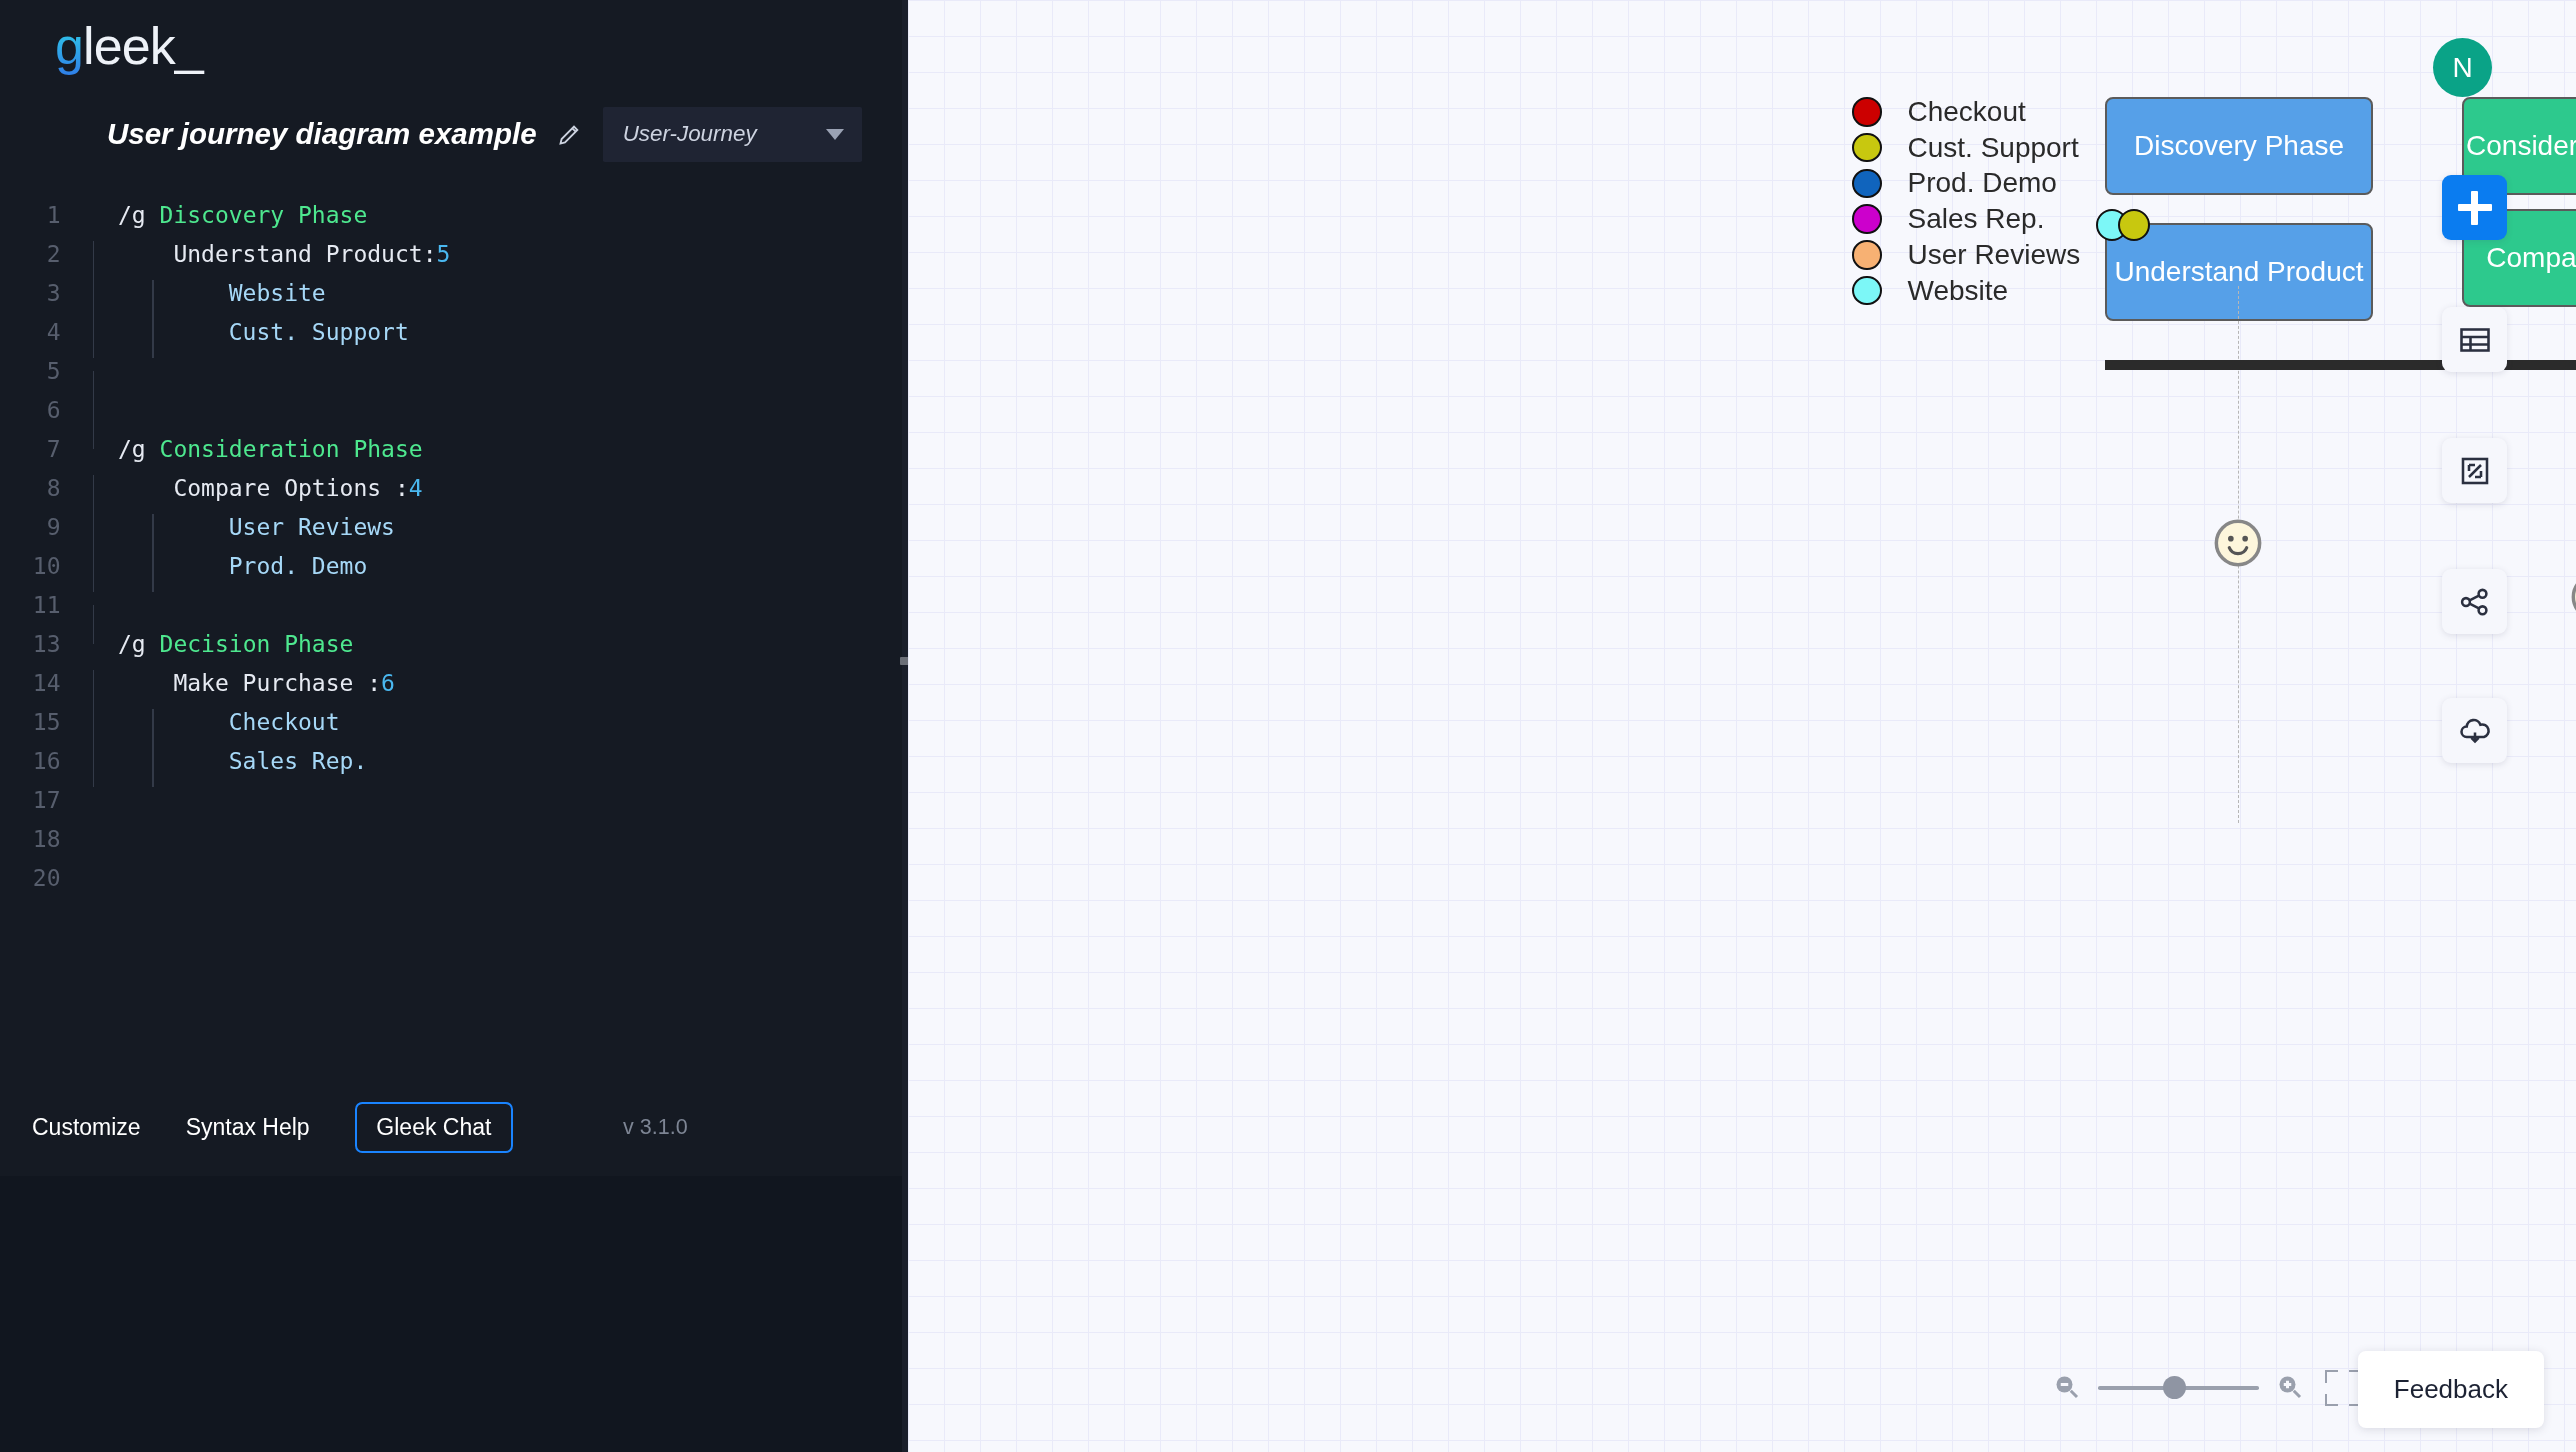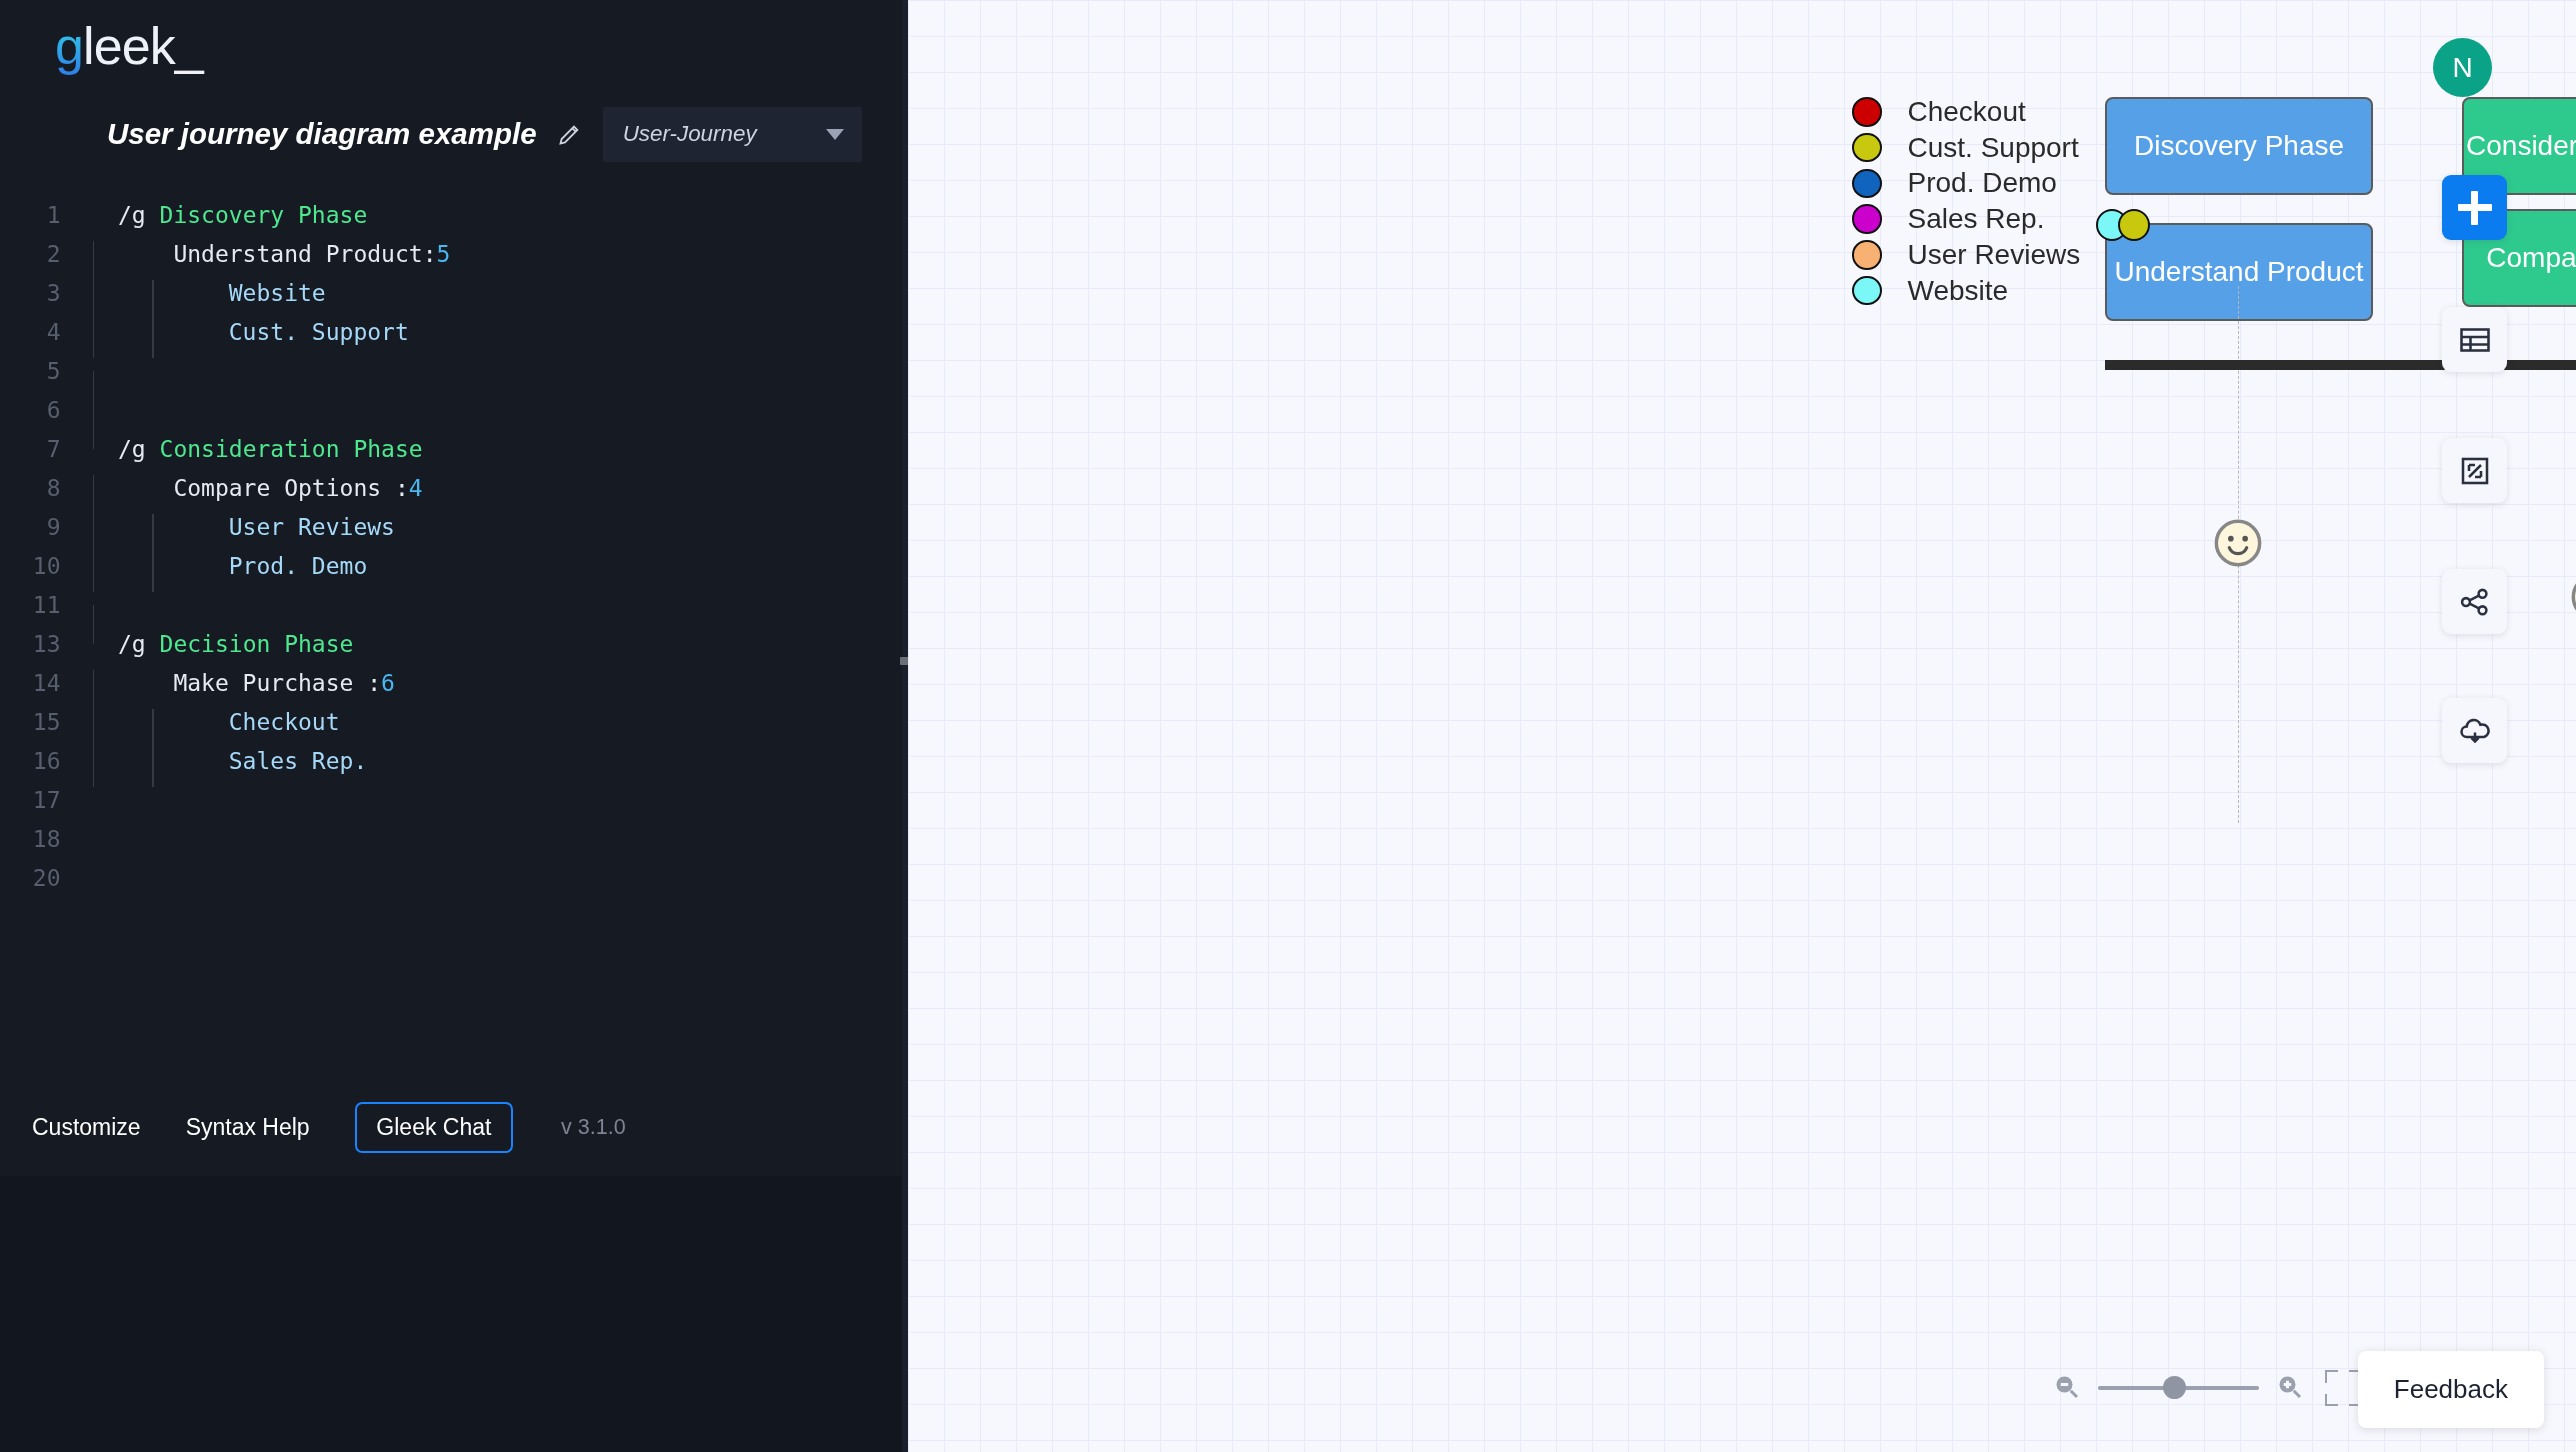--- a/index.html
+++ b/index.html
@@ -70,21 +70,21 @@
   .footer {
     position: absolute; bottom: 0; left: 0; width: 908px; height: 97px;
     display: flex; align-items: center; padding-left: 32px;
   }
   .footer-link { color: #ffffff; font-size: 23px; margin-right: 45px; cursor: pointer; }
   .chat-btn {
     color: #ffffff; font-size: 23px;
     border: 2.7px solid #1a84ff; border-radius: 7.2px;
     padding: 11.6px 19.7px; line-height: 1;
   }
-  .version { color: #7d8594; font-size: 21.5px; margin-left: 48px; }
+  .version { color: #7d8594; font-size: 21.5px; margin-left: 110px; }
 
   
   .canvas {
     position: relative;
     flex: 1; height: 1453px;
     background-color: #f7f8fd;
     background-image:
       linear-gradient(to right, #e9eaf9 0.9px, transparent 0.9px),
       linear-gradient(to bottom, #e9eaf9 0.9px, transparent 0.9px);
     background-size: 36px 36px;

